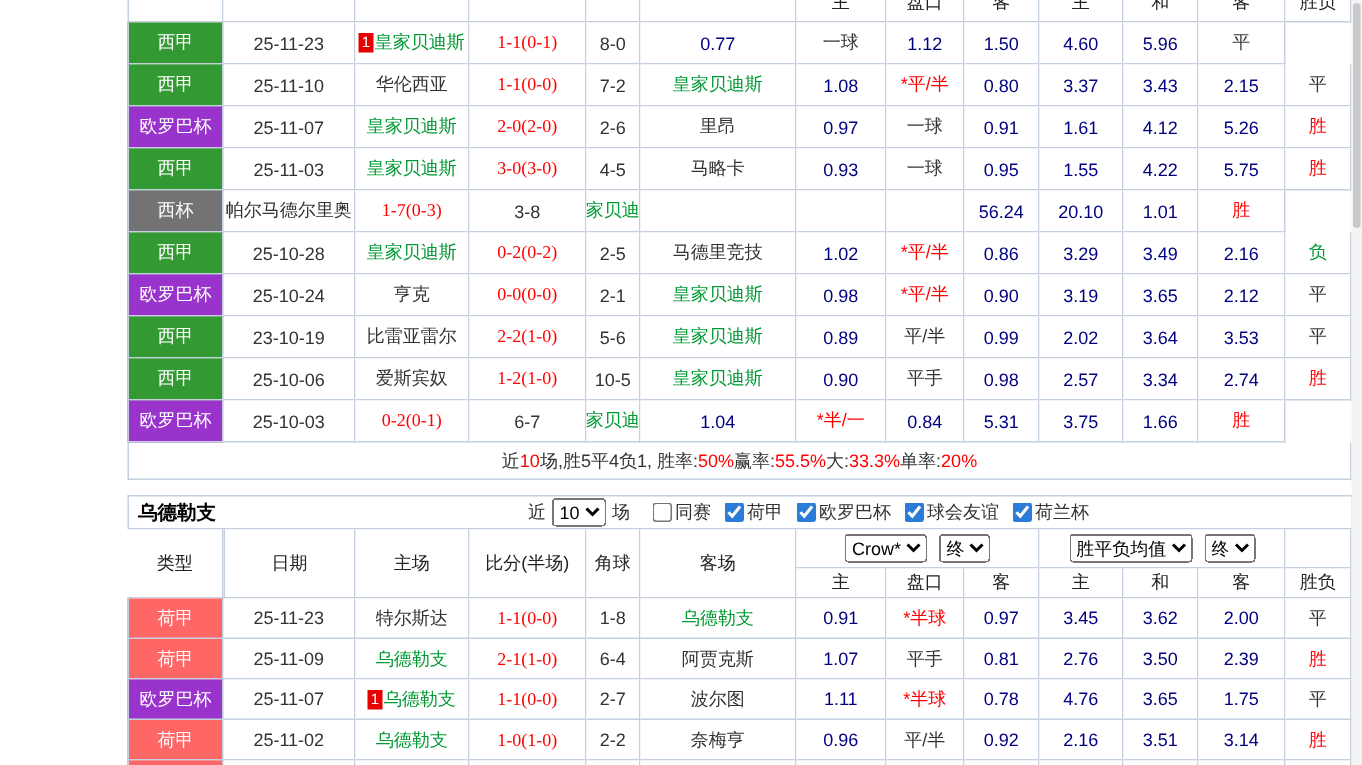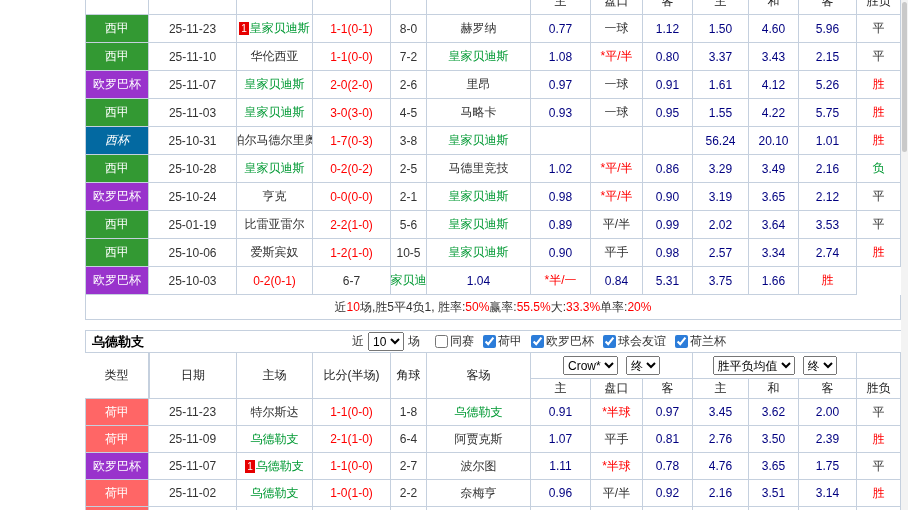--- a/index.html
+++ b/index.html
@@ -34,21 +34,21 @@
     font-size:12px; color:var(--txt);
     white-space:nowrap; overflow:hidden;
     background:#fff;
   }
   .tr{ height:28px; }
   .t2 .tr{ height:27px; }
   .hrow{ height:26px; }
   .th{ color:#222; }
 
   .c-type{ color:#fff; padding:0; }
-  .c-score{ color:var(--red); }
+  .c-score{ color:var(--red);font-family:Liberation Serif, serif; }
   .c-odds{ color:var(--odds); }
   .green{ color:var(--green); }
   .red{ color:var(--red) !important; }
   .res-win{ color:var(--red); }
   .res-lose{ color:var(--green); }
 
   .num-badge{
     background:#e60000; color:#fff; font-size:10px;
     height:13px; line-height:13px; padding:0 2px; margin-right:1px;
     display:inline-block; flex:none;
@@ -117,23 +117,20 @@
     <div class="td c-type" style="background: rgb(51, 153, 51);">
             <span>西甲</span>
           </div>
     <div class="td c-date">25-11-23</div>
     <div class="td c-home">
             <span class="num-badge">1</span>
             <span class="team-text green">皇家贝迪斯</span>
           </div>
     <div class="td c-score">1-1(0-1)</div>
     <div class="td c-corner">8-0</div>
-    <div class="td c-away">
-            <span class="team-text">赫罗纳</span>
-          </div>
     <div class="td c-odds">0.77</div>
     <div class="td c-handicap">一球</div>
     <div class="td c-odds">1.12</div>
     <div class="td c-odds">1.50</div>
     <div class="td c-odds">4.60</div>
     <div class="td c-odds">5.96</div>
     <div class="td c-result">平</div>
   </div>
         <div class="tr grid13">
     <div class="td c-type" style="background: rgb(51, 153, 51);">
@@ -192,24 +189,23 @@
           </div>
     <div class="td c-odds">0.93</div>
     <div class="td c-handicap">一球</div>
     <div class="td c-odds">0.95</div>
     <div class="td c-odds">1.55</div>
     <div class="td c-odds">4.22</div>
     <div class="td c-odds">5.75</div>
     <div class="td c-result res-win">胜</div>
   </div>
         <div class="tr grid13">
-    <div class="td c-type" style="background: #0369a1; font-style: italic;">
+    <div class="td c-type" style="background: #737373;">
             <span>西杯</span>
           </div>
-    <div class="td c-date">25-10-31</div>
     <div class="td c-home">
             <span class="team-text">帕尔马德尔里奥</span>
           </div>
     <div class="td c-score">1-7(0-3)</div>
     <div class="td c-corner">3-8</div>
     <div class="td c-away">
             <span class="team-text green">皇家贝迪斯</span>
           </div>
     <div class="td c-odds"></div>
     <div class="td c-handicap"></div>
@@ -258,21 +254,21 @@
     <div class="td c-odds">0.90</div>
     <div class="td c-odds">3.19</div>
     <div class="td c-odds">3.65</div>
     <div class="td c-odds">2.12</div>
     <div class="td c-result">平</div>
   </div>
         <div class="tr grid13">
     <div class="td c-type" style="background: rgb(51, 153, 51);">
             <span>西甲</span>
           </div>
-    <div class="td c-date">25-01-19</div>
+    <div class="td c-date">23-10-19</div>
     <div class="td c-home">
             <span class="team-text">比雷亚雷尔</span>
           </div>
     <div class="td c-score">2-2(1-0)</div>
     <div class="td c-corner">5-6</div>
     <div class="td c-away">
             <span class="team-text green">皇家贝迪斯</span>
           </div>
     <div class="td c-odds">0.89</div>
     <div class="td c-handicap">平/半</div>

